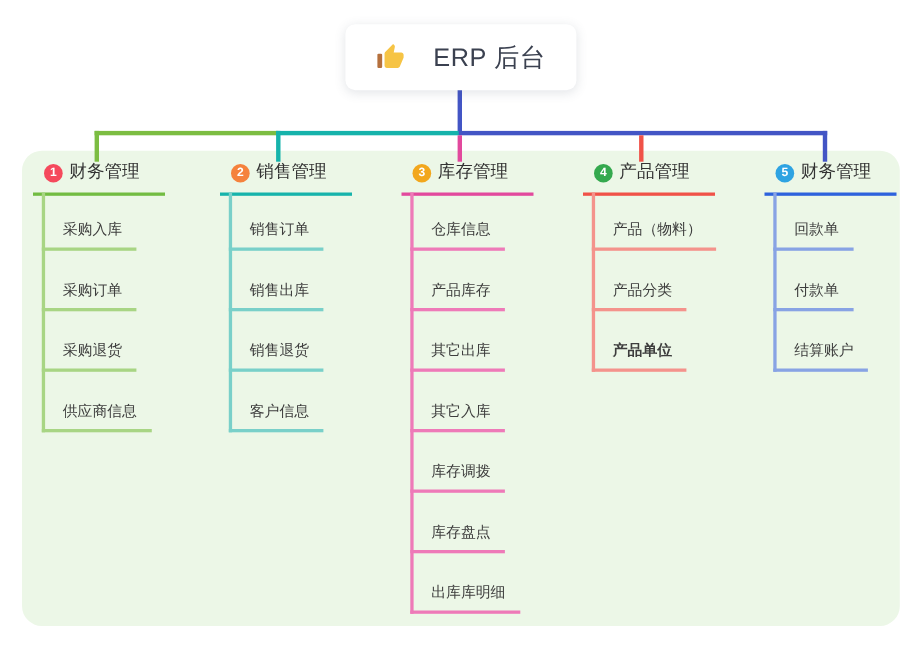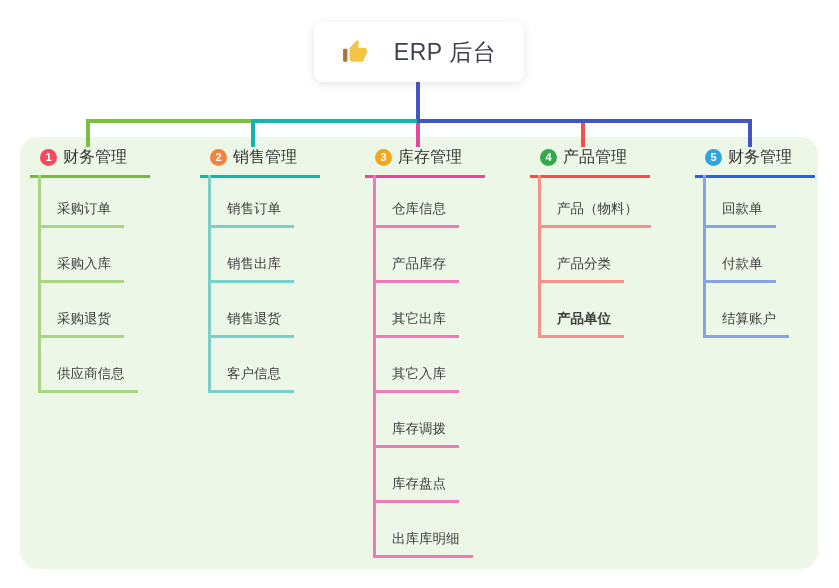--- a/index.html
+++ b/index.html
@@ -76,24 +76,24 @@
     <span class="root-title">ERP 后台</span>
   </div>
 
   <div class="branch b0">
     <span class="badge" style="background-color: rgb(245, 73, 92);">1</span>
     <span class="btitle">财务管理</span>
     <div class="bline" style="background-color: rgb(114, 188, 66);"></div>
     <div class="trunk t4" style="background-color: rgb(168, 213, 132);"></div>
     <div class="children">
       <div class="child">
-          <span class="clabel" style="border-bottom-color: rgb(168, 213, 132);">采购订单</span>
+          <span class="clabel" style="border-bottom-color: rgb(168, 213, 132);">采购入库</span>
         </div>
       <div class="child">
-          <span class="clabel" style="border-bottom-color: rgb(168, 213, 132);">采购入库</span>
+          <span class="clabel" style="border-bottom-color: rgb(168, 213, 132);">采购订单</span>
         </div>
       <div class="child">
           <span class="clabel" style="border-bottom-color: rgb(168, 213, 132);">采购退货</span>
         </div>
       <div class="child">
           <span class="clabel" style="border-bottom-color: rgb(168, 213, 132);">供应商信息</span>
         </div>
     </div>
   </div>
 

